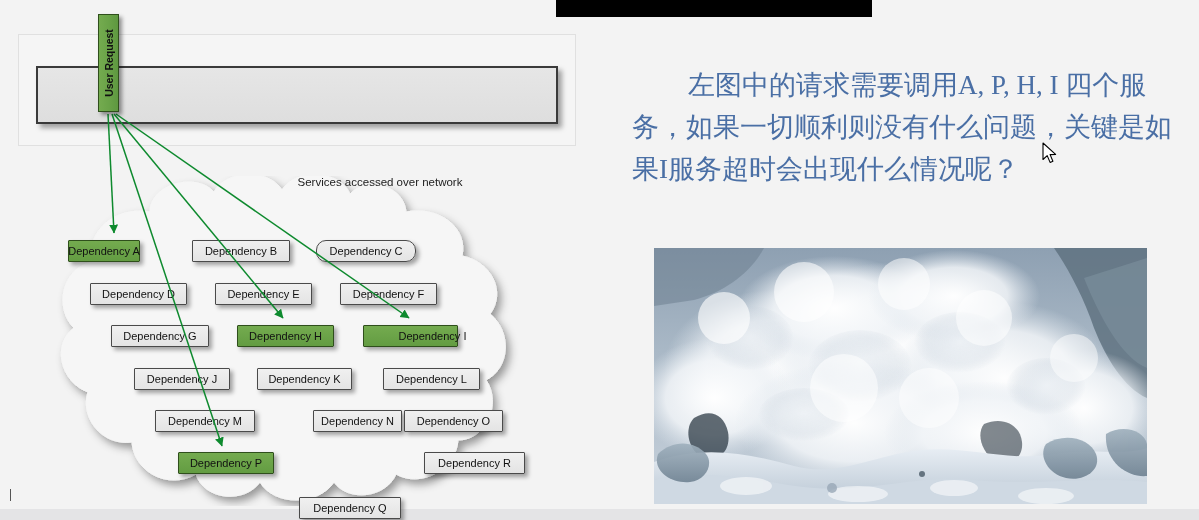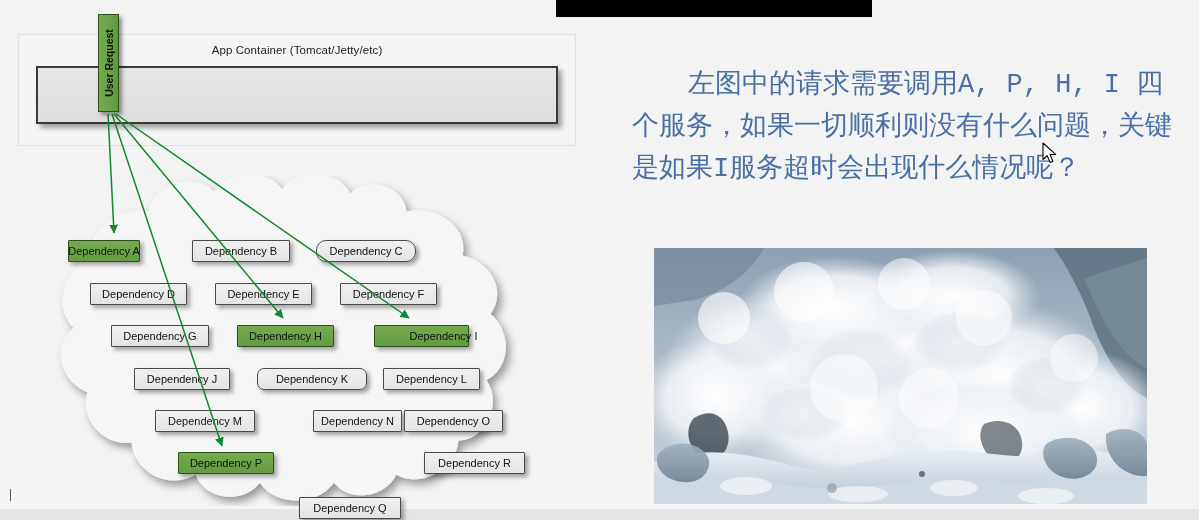--- a/index.html
+++ b/index.html
@@ -60,21 +60,21 @@
     font-size:11px;color:#111;white-space:nowrap;
     box-shadow:3px 3px 4px rgba(0,0,0,.35);
     z-index:20;
   }
   .dep.grey{background:linear-gradient(180deg,#f0f0f0 0%,#e4e4e4 100%);border-color:#4a4a4a;}
   .dep.green{background:linear-gradient(180deg,#74ab4f 0%,#639c42 100%);border-color:#2f4f1c;}
 
   
   .cn-text{
     position:absolute;left:632px;top:64px;width:550px;
-    font-family:Liberation Mono, monospace;
+    font-family:Liberation Serif, serif;
     font-size:27px;line-height:42px;color:#4a6fa5;
     text-indent:56px;letter-spacing:0px;
   }
 
   
   .photo{
     position:absolute;left:654px;top:248px;width:493px;height:256px;
     overflow:hidden;background:#b9c3cf;
   }
   .photo svg{display:block;width:100%;height:100%;}
@@ -89,21 +89,20 @@
 </head>
 <body>
 
 <div id="stage">
 
   <div class="redaction-bar" style="left: 556px; top: 0px; width: 316px; height: 17px; background: rgb(0, 0, 0);"></div>
 
   <div id="diagram">
 
     <div class="app-container-box"></div>
-    <div class="app-container-title">App Container (Tomcat/Jetty/etc)</div>
     <div class="app-inner-bar"></div>
 
     <svg id="cloud-svg" viewBox="0 0 600 330" preserveAspectRatio="none">
       <defs>
         <filter id="cloudShadow" x="-20%" y="-20%" width="150%" height="150%">
           <feDropShadow dx="4" dy="5" stdDeviation="4" flood-color="#000" flood-opacity="0.38"></feDropShadow>
         </filter>
       </defs>
       <path filter="url(#cloudShadow)" fill="#f6f6f6" stroke="#f6f6f6" stroke-width="1" d="M150,36
            C150,8 196,-4 214,16
@@ -118,20 +117,21 @@
            C386,322 348,326 334,306
            C318,330 274,330 260,306
            C244,328 204,324 196,298
            C168,314 134,296 132,266
            C102,270 80,242 88,216
            C60,206 52,168 74,152
            C54,132 62,92 92,86
            C86,56 114,30 150,36 Z"></path>
     </svg>
 
+    <div class="services-label">Services accessed over network</div>
 
     <div id="dep-layer">
         <div class="dep green" style="left: 68px; top: 240px; width: 72px;">
           <span>Dependency A</span>
         </div>
         <div class="dep grey" style="left: 192px; top: 240px; width: 98px;">
           <span>Dependency B</span>
         </div>
         <div class="dep grey" style="left: 316px; top: 240px; width: 100px; border-radius: 10px;">
           <span>Dependency C</span>
@@ -144,27 +144,27 @@
         </div>
         <div class="dep grey" style="left: 340px; top: 283px; width: 97px;">
           <span>Dependency F</span>
         </div>
         <div class="dep grey" style="left: 111px; top: 325px; width: 98px;">
           <span>Dependency G</span>
         </div>
         <div class="dep green" style="left: 237px; top: 325px; width: 97px;">
           <span>Dependency H</span>
         </div>
-        <div class="dep green" style="left: 374px; top: 325px; width: 95px; padding-left: 44px;">
+        <div class="dep green" style="left: 363px; top: 325px; width: 95px; padding-left: 44px;">
           <span>Dependency I</span>
         </div>
         <div class="dep grey" style="left: 134px; top: 368px; width: 96px;">
           <span>Dependency J</span>
         </div>
-        <div class="dep grey" style="left: 257px; top: 368px; width: 110px; border-radius: 7px;">
+        <div class="dep grey" style="left: 257px; top: 368px; width: 95px;">
           <span>Dependency K</span>
         </div>
         <div class="dep grey" style="left: 383px; top: 368px; width: 97px;">
           <span>Dependency L</span>
         </div>
         <div class="dep grey" style="left: 155px; top: 410px; width: 100px;">
           <span>Dependency M</span>
         </div>
         <div class="dep grey" style="left: 296px; top: 410px; width: 89px; margin-left: 17px;">
           <span>Dependency N</span>

